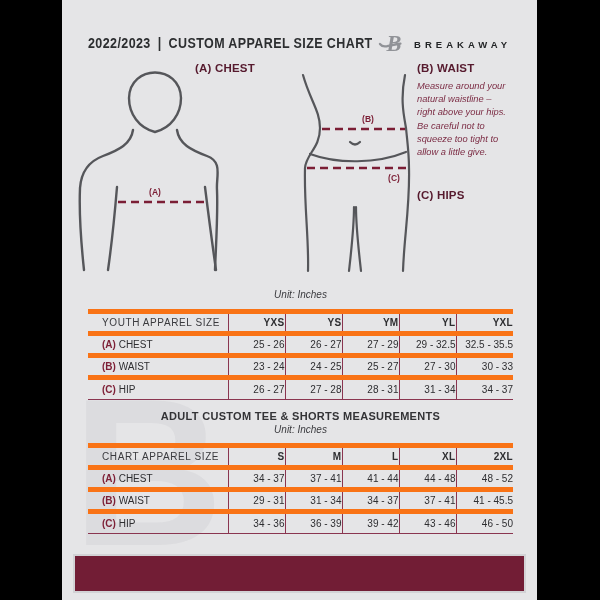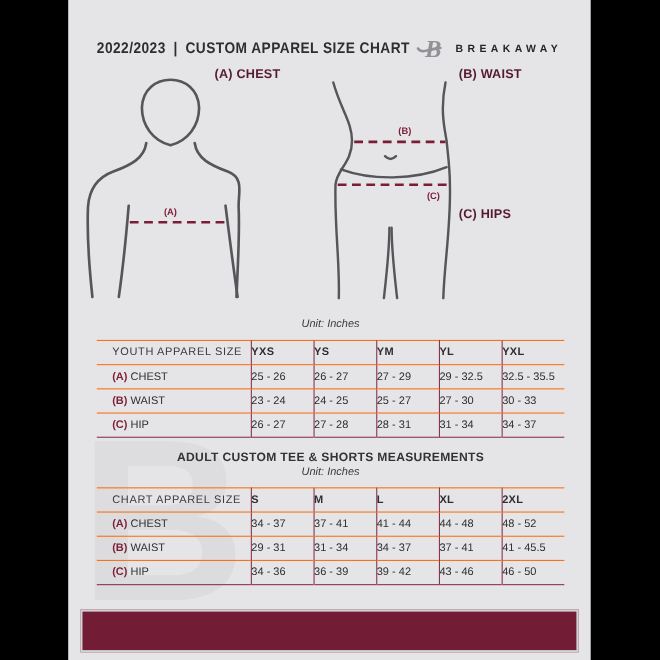--- a/index.html
+++ b/index.html
@@ -34,24 +34,24 @@
   .fig svg { display:block; overflow:visible; }
 
   
   .tbl-title { position:absolute; left:26px; width:425px; text-align:center; z-index:1;
                font-weight:bold; font-size:11px; letter-spacing:.3px; color:#333336; }
   .tbl-unit  { position:absolute; left:26px; width:425px; text-align:center; z-index:1;
                font-style:italic; font-size:10px; color:#3a3a3e; }
   table.size-table { position:absolute; left:26px; width:425px; z-index:1;
                      border-collapse:collapse; table-layout:fixed;
                      border-bottom:1px solid #8a3550; }
-  table.size-table tr { border-top:1px solid #f97316; }
+  table.size-table tr { border-top:5px solid #f97316; }
   table.size-table th, table.size-table td {
       height:22px; padding:0; font-size:10px; color:#2e2e31;
-      text-align:left; vertical-align:middle; }
+      text-align:right; vertical-align:middle; }
   table.size-table th + th, table.size-table td + td { border-left:1px solid #8a3550; }
   table.size-table .label-col { width:140px; text-align:left; padding-left:14px; }
   table.size-table th { font-weight:bold; letter-spacing:.3px; }
   table.size-table th.label-col { font-weight:normal; letter-spacing:.6px; color:#3a3a3e; }
   td .key { color:#7d1f36; font-weight:bold; }
   td .lbl { color:#2e2e31; }
 
   
   .footer-bar { position:absolute; left:11px; top:554px; width:453px; height:39px;
                 background:#721d35; border:2px solid #d2d2d5; z-index:2; }
@@ -105,20 +105,26 @@
       <line x1="30" y1="71" x2="113" y2="71" stroke="#7b1e35" stroke-width="2.4" stroke-dasharray="8 5"></line>
       <text x="76" y="64" text-anchor="middle" font-size="8.5" font-weight="bold" fill="#7b1e35" font-family="Liberation Sans, sans-serif">(B)</text>
       <line x1="15" y1="110" x2="116" y2="110" stroke="#7b1e35" stroke-width="2.4" stroke-dasharray="8 5"></line>
       <text x="102" y="123" text-anchor="middle" font-size="8.5" font-weight="bold" fill="#7b1e35" font-family="Liberation Sans, sans-serif">(C)</text>
     </svg>
   </div>
 
   <div class="g-head" style="left:133px; top:62px;">(A) CHEST</div>
 
   <div class="g-head" style="left:355px; top:62px;">(B) WAIST</div>
+  <div class="g-body" style="left:355px; top:80px; width:112px;">Measure around your
+natural waistline –
+right above your hips.
+Be careful not to
+squeeze too tight to
+allow a little give.</div>
 
   <div class="g-head" style="left:355px; top:163px;margin-top:26px;">(C) HIPS</div>
 
   <div class="tbl-unit" style="top:289px;">Unit: Inches</div>
   <table class="size-table" style="top:309px;">
     <thead>
       <tr>
         <th class="label-col">YOUTH APPAREL SIZE</th>
         <th>YXS</th>
         <th>YS</th>

